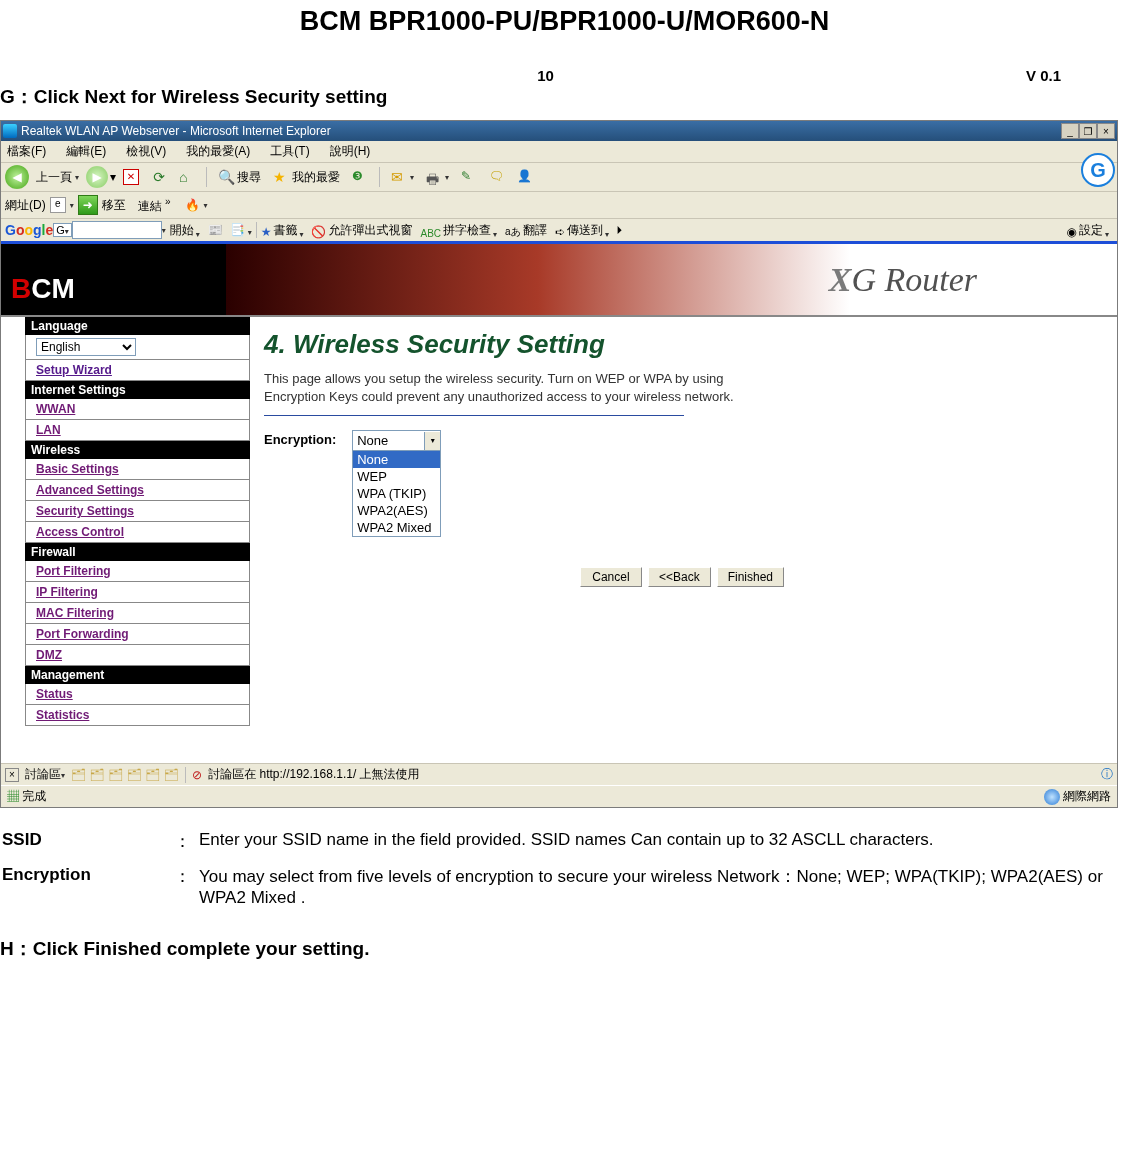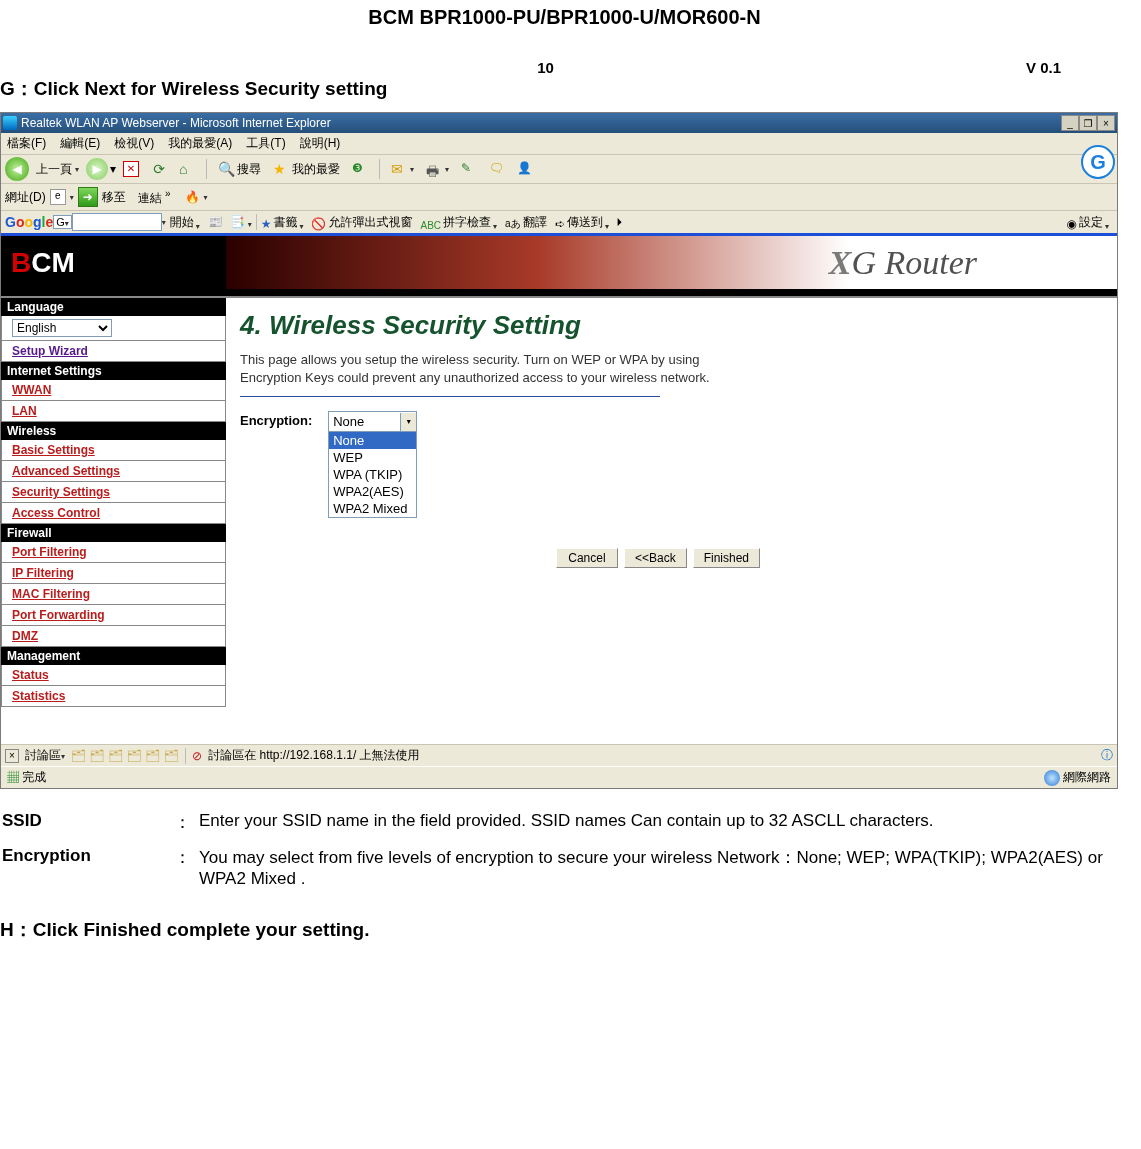--- a/index.html
+++ b/index.html
@@ -7,21 +7,21 @@
     margin: 0;
     font-family: Verdana, Arial, sans-serif;
     background: #fff;
     color: #000;
     width: 1141px;
     font-size: 13px;
   }
   .page-header {
     text-align: center;
     font-weight: bold;
-    font-size: 20px;
+    font-size: 27px;
     padding: 6px 12px 30px 0;
   }
   .page-meta {
     display: flex;
     justify-content: space-between;
     font-size: 15px;
     font-weight: bold;
     padding: 0 50px 0 0;
   }
   .page-meta .num { width: 100%; text-align: center; }
@@ -56,21 +56,21 @@
   .titlebar .winbtns { display: flex; gap: 0; }
   .titlebar .winbtn {
     width: 18px; height: 16px; background: #d6d2c2;
     border: 1px solid #888; font-size: 10px;
     display: flex; align-items: center; justify-content: center;
     color: #000;
   }
   .menubar {
     background: #ece9d8;
     display: flex;
-    gap: 14px;
+    gap: 20px;
     padding: 2px 6px;
     border-bottom: 1px solid #c9c5b5;
     font-size: 12px;
   }
   .toolbar {
     background: #ece9d8;
     display: flex;
     align-items: center;
     padding: 2px 4px;
     border-bottom: 1px solid #c9c5b5;
@@ -126,32 +126,32 @@
   .googlebar .g-logo .y{color:#f9b700}.googlebar .g-logo .g{color:#1aaa3a}
   .googlebar input {
     width:90px;height:18px;border:1px solid #7f9db9;font-size:12px;
   }
   .gbtn { font-size:12px; padding:0 4px; display:flex; align-items:flex-end; gap:2px;}
   .content-area {
     display:flex; background:#fff; border-top:2px solid #888;
   }
   
   .sidebar {
-    width:225px; background:#fff; padding:0; border-right:0;
+    width:225px; background:#fff; padding:0; border-right:0;margin-left:24px;
   }
   
   .banner {
     min-height: 60px;
     position: relative;
     background: #000;
   }
   .banner-row1 { display:flex; }
   .banner .logo-box {
     width:225px; height:53px; background:#000;
-    display:flex;align-items:center;padding-left:10px;
+    display:flex;align-items:center;padding-left:10px;margin-top:18px;
   }
   .banner .logo-box .logo-txt {
     font-family: Arial Black, Arial, sans-serif;
     font-weight:900; font-size:28px; color:#fff;
   }
   .banner .logo-box .logo-txt .rb { color:#d20000; }
   .banner .router-area {
     flex:1; display:flex; align-items:center; justify-content:flex-end;
     padding-right:140px;
     background: linear-gradient(to right, #2a0000 0%, #a83a28 35%, #fff 70%);
@@ -163,21 +163,21 @@
   .banner .xg .x { color:#7a7a7a; font-weight:bold; }
   .menu-head {
     background:#000;color:#fff;font-weight:bold;
     font-size:12px;padding:2px 6px;
   }
   .menu-item, .menu-pick {
     background:#fff;border:1px solid #888;border-top:none;
     padding:3px 10px;font-size:12px;
   }
   .menu-item a {
-    color:#b91c1c;text-decoration:underline;font-weight:bold;
+    color:#701a75;text-decoration:underline;font-weight:bold;
   }
   .menu-item.sel a { color:#551a8b; }
   .lang-select {
     width:100px;height:18px;border:1px solid #7f9db9;
     font-size:12px;background:#fff;
   }
   
   .mainpanel {
     flex:1;background:#fff;padding:6px 14px;
   }

